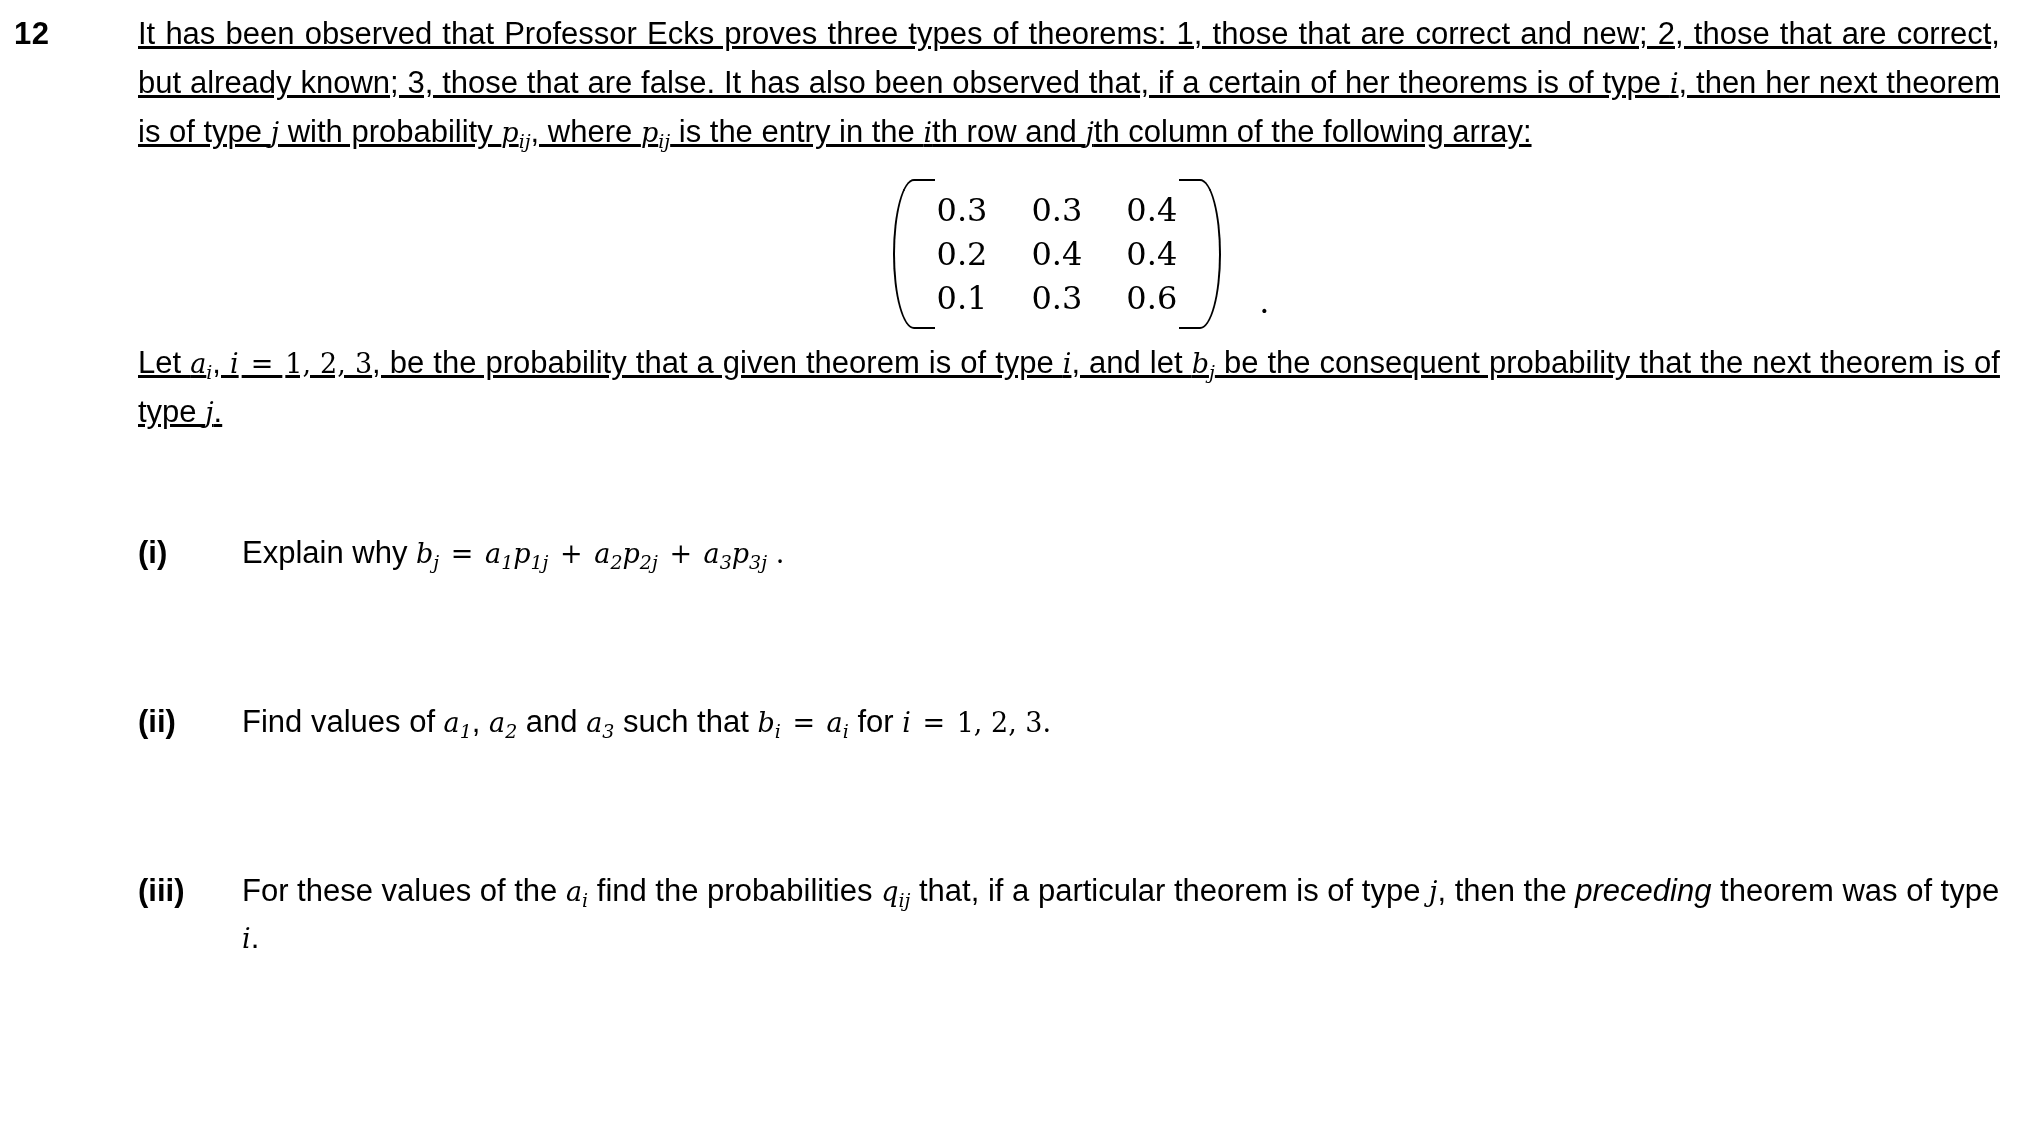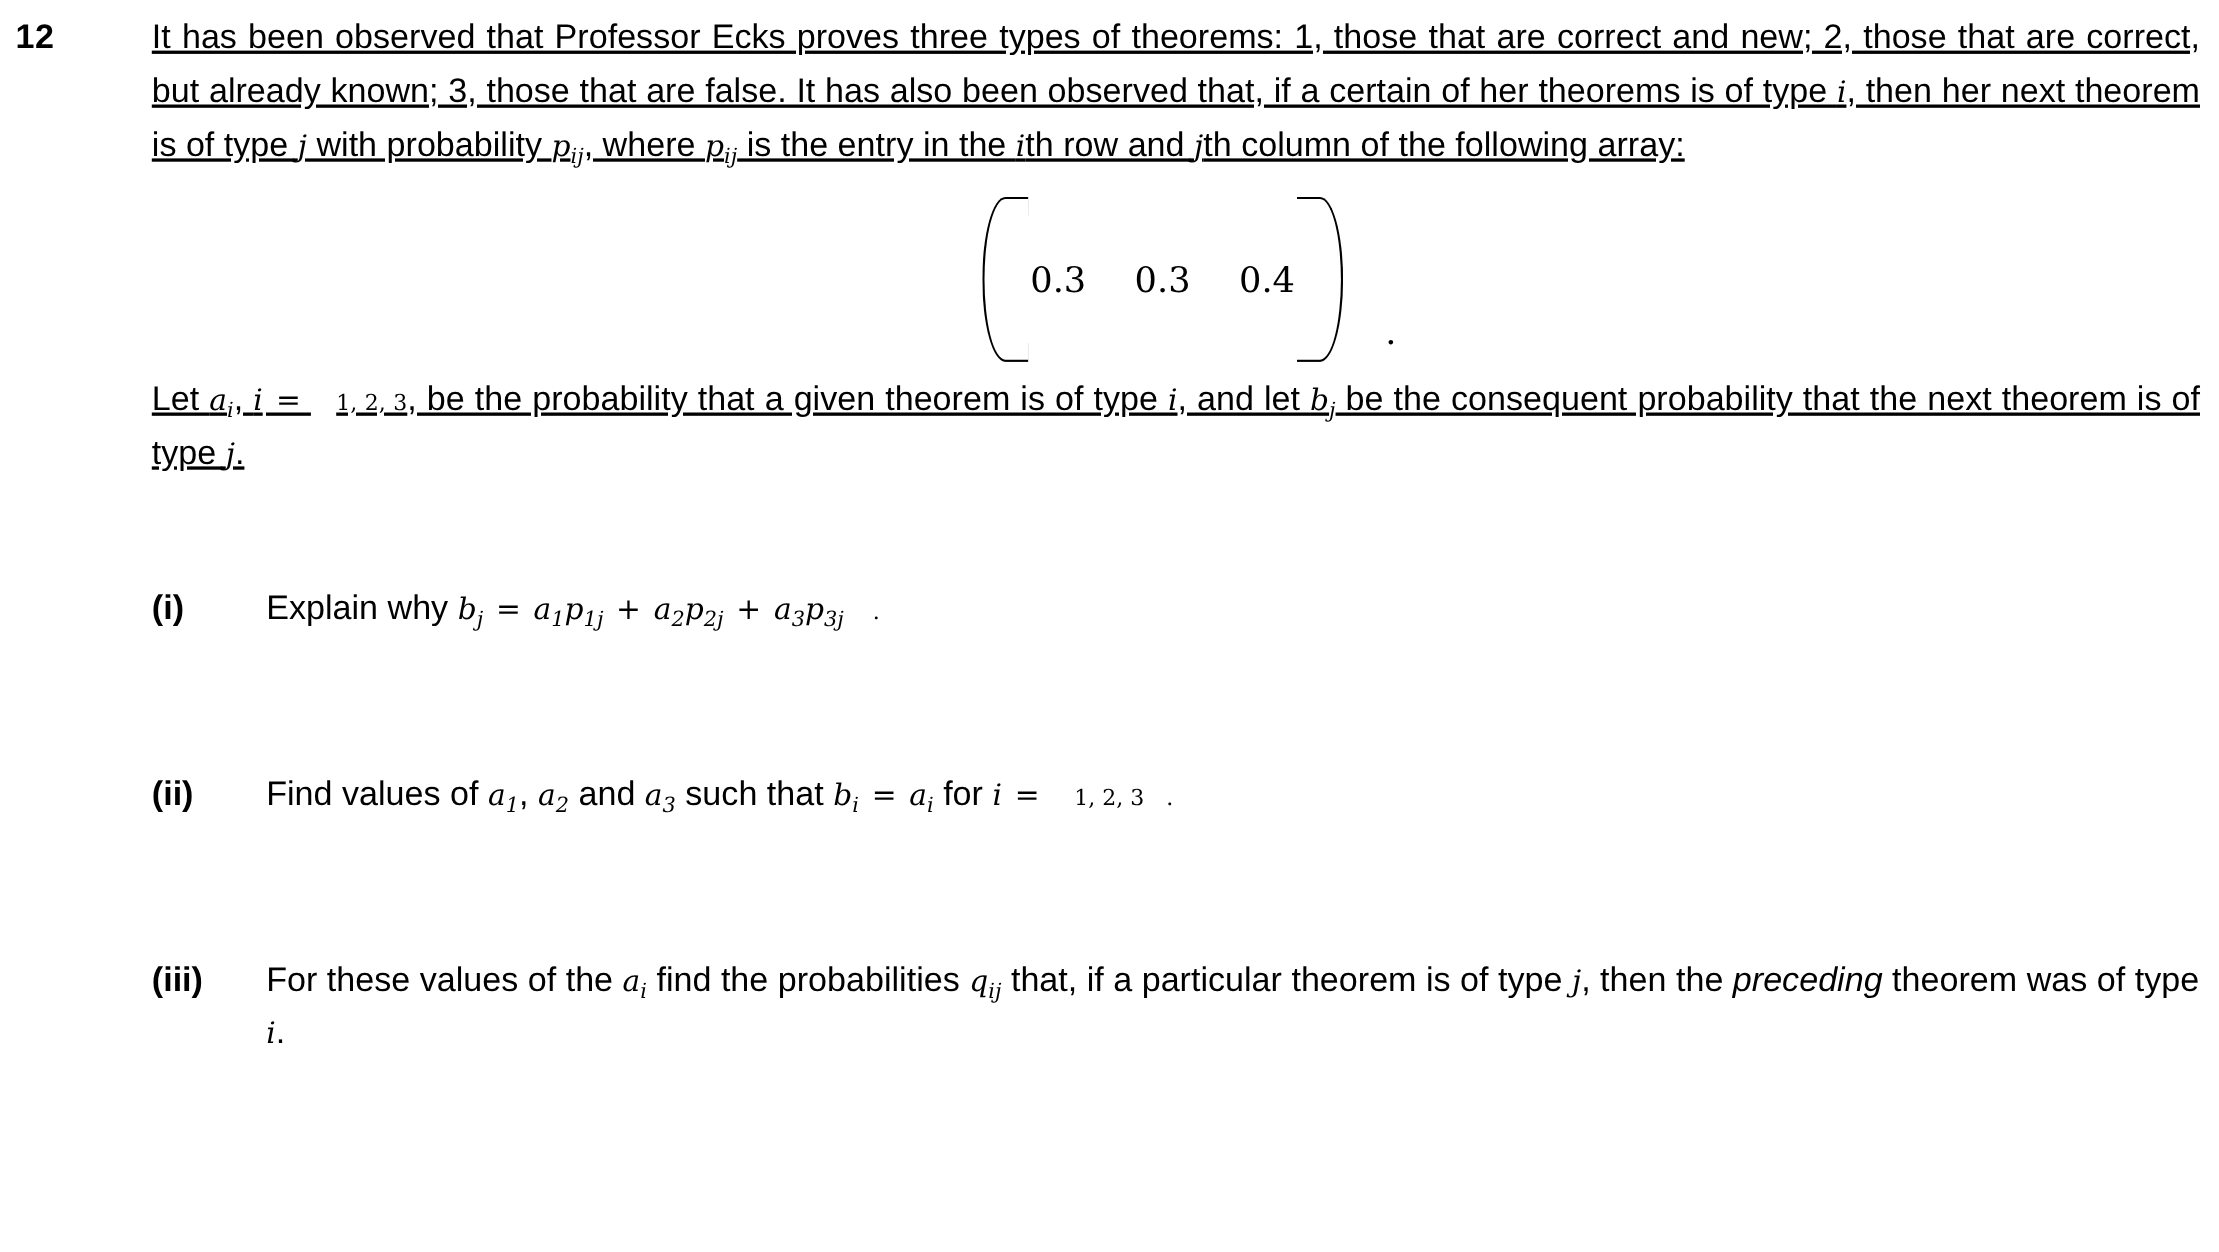--- a/index.html
+++ b/index.html
@@ -52,22 +52,21 @@
   }
   
   .mi {
     font-family: "DejaVu Serif", serif;
     font-style: italic;
     font-size: 27px;
   }
   .mn {
     font-family: "DejaVu Serif", serif;
     font-style: normal;
-    font-size: 20px;
-    margin-left: 20px;
+    font-size: 27px;
   }
   .mop {
     font-family: "DejaVu Serif", serif;
     font-style: normal;
     font-size: 27px;
     padding: 0 3px;
   }
   sub.msub {
     font-family: "DejaVu Serif", serif;
     font-style: italic;
@@ -169,20 +168,30 @@
       <div class="matrix-wrap">
         <div class="matrix">
           <span class="paren left"></span>
           <table class="mat">
             <tbody>
                 <tr>
               <td>0.3</td>
               <td>0.3</td>
               <td>0.4</td>
             </tr>
+            <tr>
+              <td>0.2</td>
+              <td>0.4</td>
+              <td>0.4</td>
+            </tr>
+            <tr>
+              <td>0.1</td>
+              <td>0.3</td>
+              <td>0.6</td>
+            </tr>
           </tbody>
             </table>
           <span class="paren right"></span>
           <span class="mat-period">.</span>
         </div>
       </div>
 
       <p class="para"><span>Let </span><span class="nowrap"><span class="mi">a</span><sub class="msub">i</sub></span><span>, </span><span class="mi">i</span><span class="mop"> = </span><span class="mn">1, 2, 3</span><span>, be the probability that a given theorem is of type </span><span class="mi">i</span><span>, and let </span><span class="nowrap"><span class="mi">b</span><sub class="msub">j</sub></span><span> be the consequent probability that the next theorem is of type </span><span class="mi">j</span><span>.</span></p>
 
       <div class="spacer-lg"></div>

